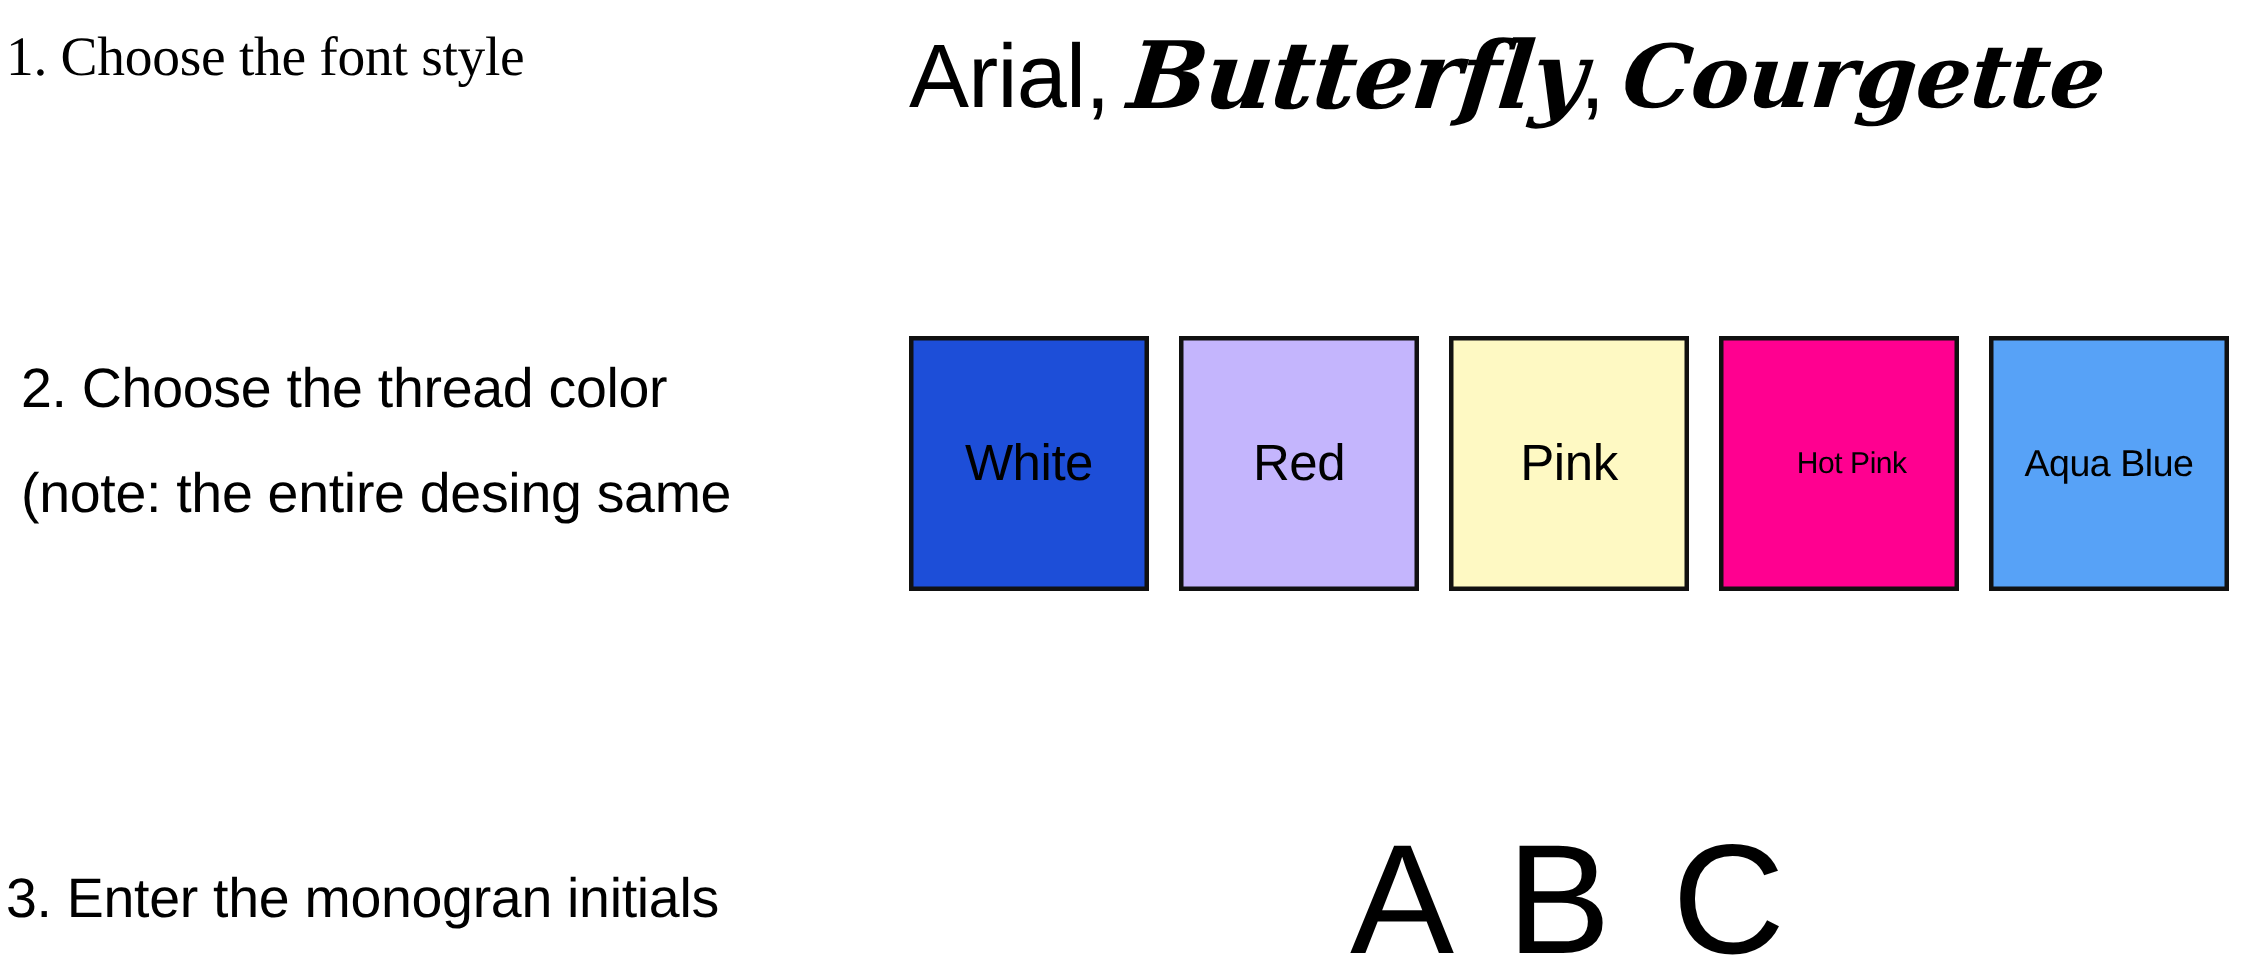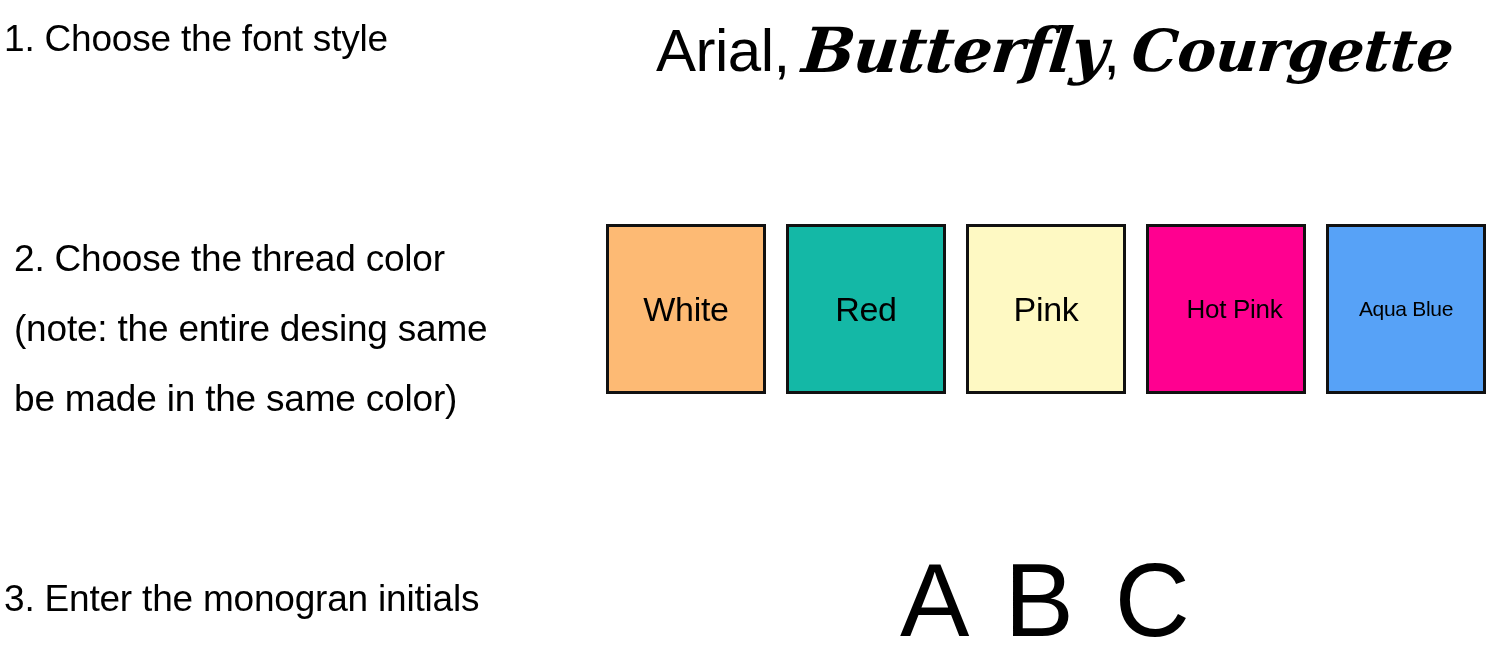--- a/index.html
+++ b/index.html
@@ -24,31 +24,32 @@
 
   
   #step1-instruction {
     position: absolute;
     left: 4px;
     top: 14px;
     font-size: 37px;
     line-height: 50px;
     letter-spacing: -0.2px;
     white-space: nowrap;
+    font-family: Liberation Serif, serif;
   }
 
   #font-samples {
     position: absolute;
     left: 606px;
     top: 6px;
     width: 894px;
     height: 90px;
     display: flex;
     align-items: center;
-    justify-content: center;
+    justify-content: flex-start;
     white-space: nowrap;
   }
   .font-sample {
     display: inline-block;
     vertical-align: baseline;
   }
   .font-sample.sans {
     font-family: "Liberation Sans", sans-serif;
     font-size: 60px;
     line-height: 70px;
@@ -113,22 +114,22 @@
     justify-content: center;
     overflow: hidden;
   }
   .swatch-label {
     font-size: 34px;
     line-height: 38px;
     color: #000000;
     white-space: nowrap;
     letter-spacing: -0.3px;
   }
-  .swatch[data-size="sm"] .swatch-label { font-size: 26px; margin-left: 17px; }
-  .swatch[data-size="xs"] .swatch-label { font-size: 21px; }
+  .swatch[data-size="sm"] .swatch-label { font-size: 20px; margin-left: 17px; }
+  .swatch[data-size="xs"] .swatch-label { font-size: 25px; }
 
   
   #step3-instruction {
     position: absolute;
     left: 4px;
     top: 574px;
     font-size: 37px;
     line-height: 50px;
     letter-spacing: -0.2px;
     white-space: nowrap;
@@ -157,28 +158,27 @@
     <span class="font-sample sans">Arial</span>
     <span class="sep">,</span>
     <span class="font-sample script-butterfly">Butterfly</span>
     <span class="sep">,</span>
     <span class="font-sample script-courgette">Courgette</span>
   </div>
 
   <div id="step2-instruction">
     <span class="line">2. Choose the thread color</span>
     <span class="line">(note: the entire desing same</span>
-    <span class="line">be made in the same color)</span>
   </div>
 
   <div id="color-swatches">
-    <div class="swatch" data-size="md" style="background: #fdba74;">
+    <div class="swatch" data-size="md" style="background: #1d4ed8;">
       <span class="swatch-label">White</span>
     </div>
-    <div class="swatch" data-size="md" style="background: #14b8a6;">
+    <div class="swatch" data-size="md" style="background: #c4b5fd;">
       <span class="swatch-label">Red</span>
     </div>
     <div class="swatch" data-size="md" style="background: #fef9c3;">
       <span class="swatch-label">Pink</span>
     </div>
     <div class="swatch" data-size="sm" style="background: rgb(255, 0, 144);">
       <span class="swatch-label">Hot Pink</span>
     </div>
     <div class="swatch" data-size="xs" style="background: rgb(87, 162, 247);">
       <span class="swatch-label">Aqua Blue</span>

